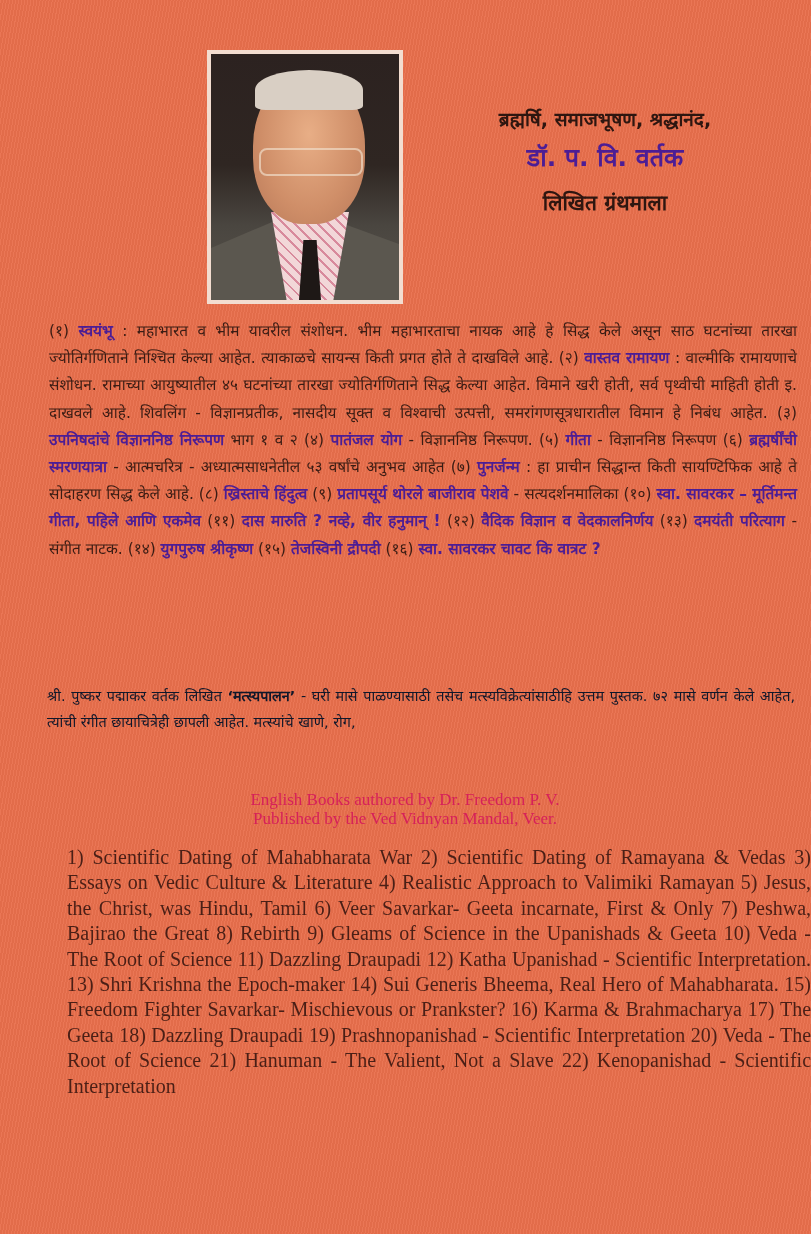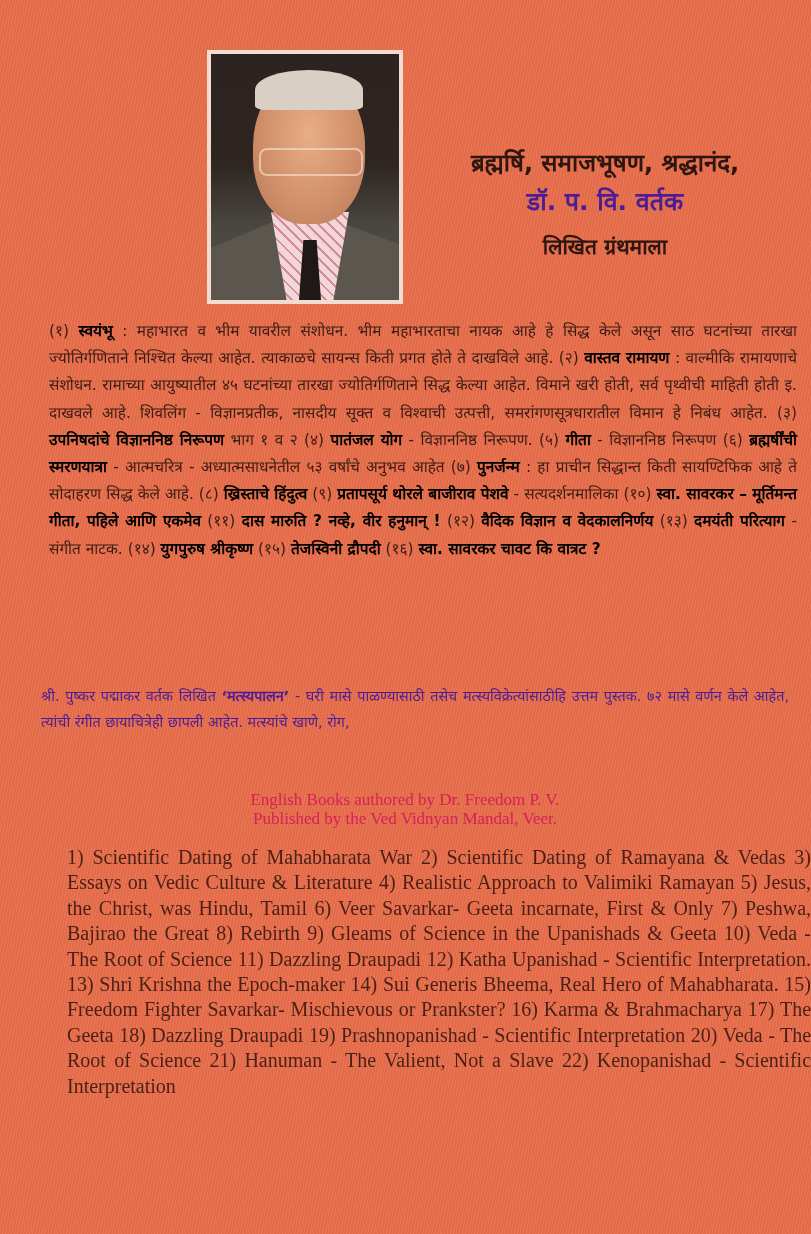--- a/index.html
+++ b/index.html
@@ -43,34 +43,34 @@
     clip-path: polygon(0 0, 100% 0, 80% 100%, 20% 100%);
   }
   .photo .tie {
     position: absolute; left: 88px; bottom: 0; width: 22px; height: 60px;
     background: #1e1816; clip-path: polygon(20% 0, 80% 0, 100% 100%, 0 100%);
   }
   .titles {
     position: absolute; left: 410px; top: 100px; width: 390px; text-align: center;
     font-family: "DejaVu Sans", sans-serif; font-weight: bold;
   }
-  .titles .t1 { font-size: 24px; color: #2e1610; line-height: 38px; margin-top: 44px; }
+  .titles .t1 { font-size: 19px; color: #2e1610; line-height: 38px; }
   .titles .name { font-size: 25px; color: #4c1d95; line-height: 40px; }
   .titles .series { font-size: 21px; color: #2e1610; line-height: 38px; margin-top: 6px; }
 
   .marathi {
     position: absolute; left: 49px; top: 318px; width: 748px;
     font-family: "DejaVu Sans", sans-serif; font-size: 15.4px; line-height: 27.2px;
     color: #3a1c14; text-align: justify;
   }
-  .marathi b { font-weight: bold; color: #000000; margin-top: 36px; }
+  .marathi b { font-weight: bold; color: #4c1d95; margin-top: 36px; }
   .matsya {
-    position: absolute; left: 41px; top: 683px; width: 748px;
+    position: absolute; left: 47px; top: 683px; width: 748px;
     font-family: "DejaVu Sans", sans-serif; font-size: 14.4px; line-height: 26px;
-    color: #4c1d95; text-align: justify;
+    color: #0f172a; text-align: justify;
   }
   .matsya b { font-weight: bold; }
 
   .eng-head {
     position: absolute; left: 150px; top: 790px; width: 510px; text-align: center;
     font-family: "Liberation Serif", serif; font-size: 17px; line-height: 19px; color: #d6205a;
   }
   .eng-list {
     position: absolute; left: 49px; top: 845px; width: 744px;
     font-family: "Liberation Serif", serif; font-size: 20px; line-height: 25.4px;

